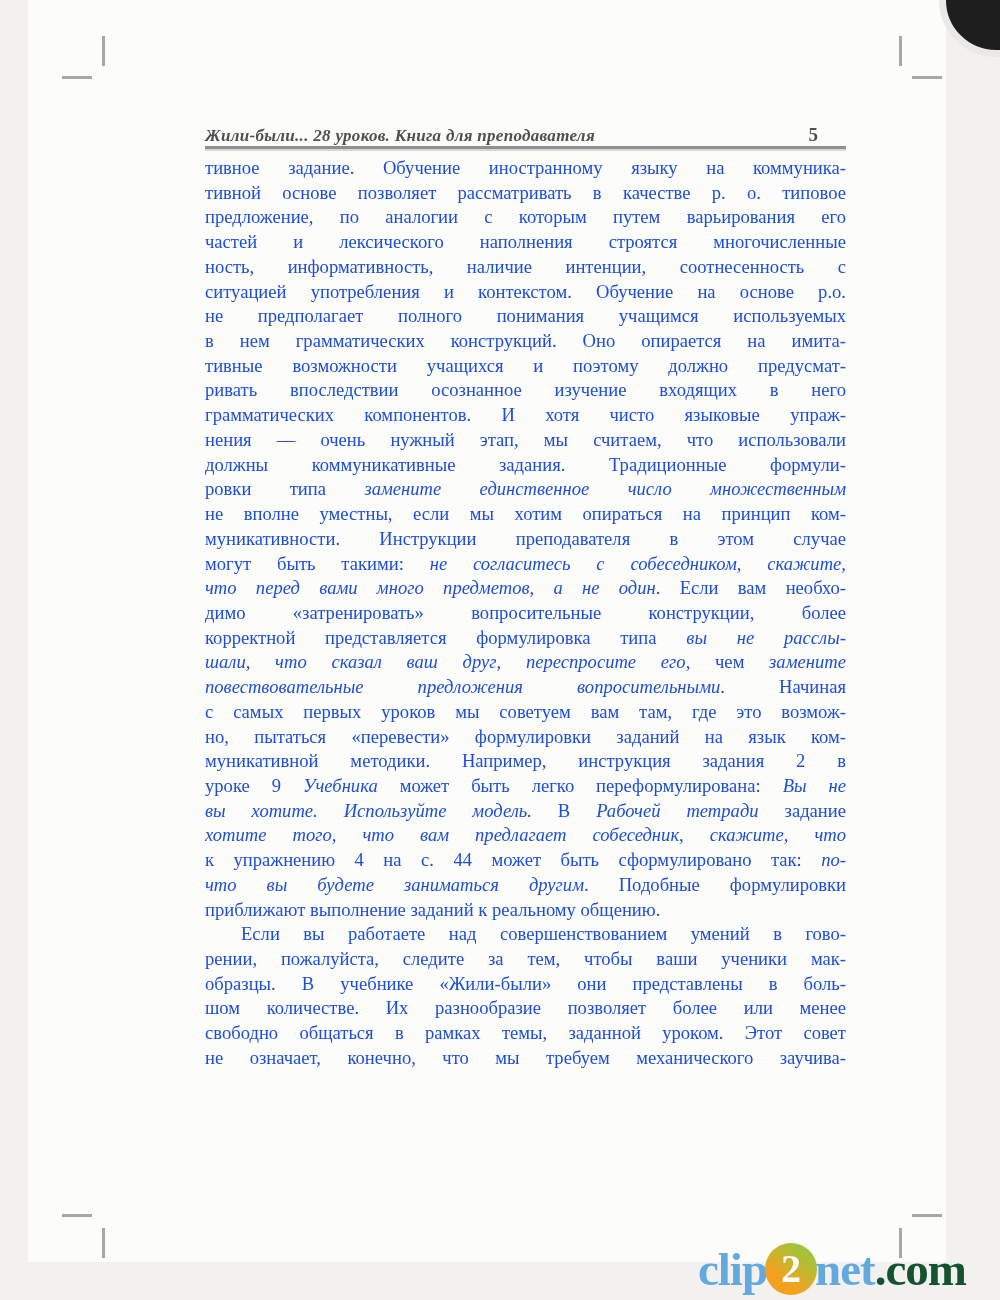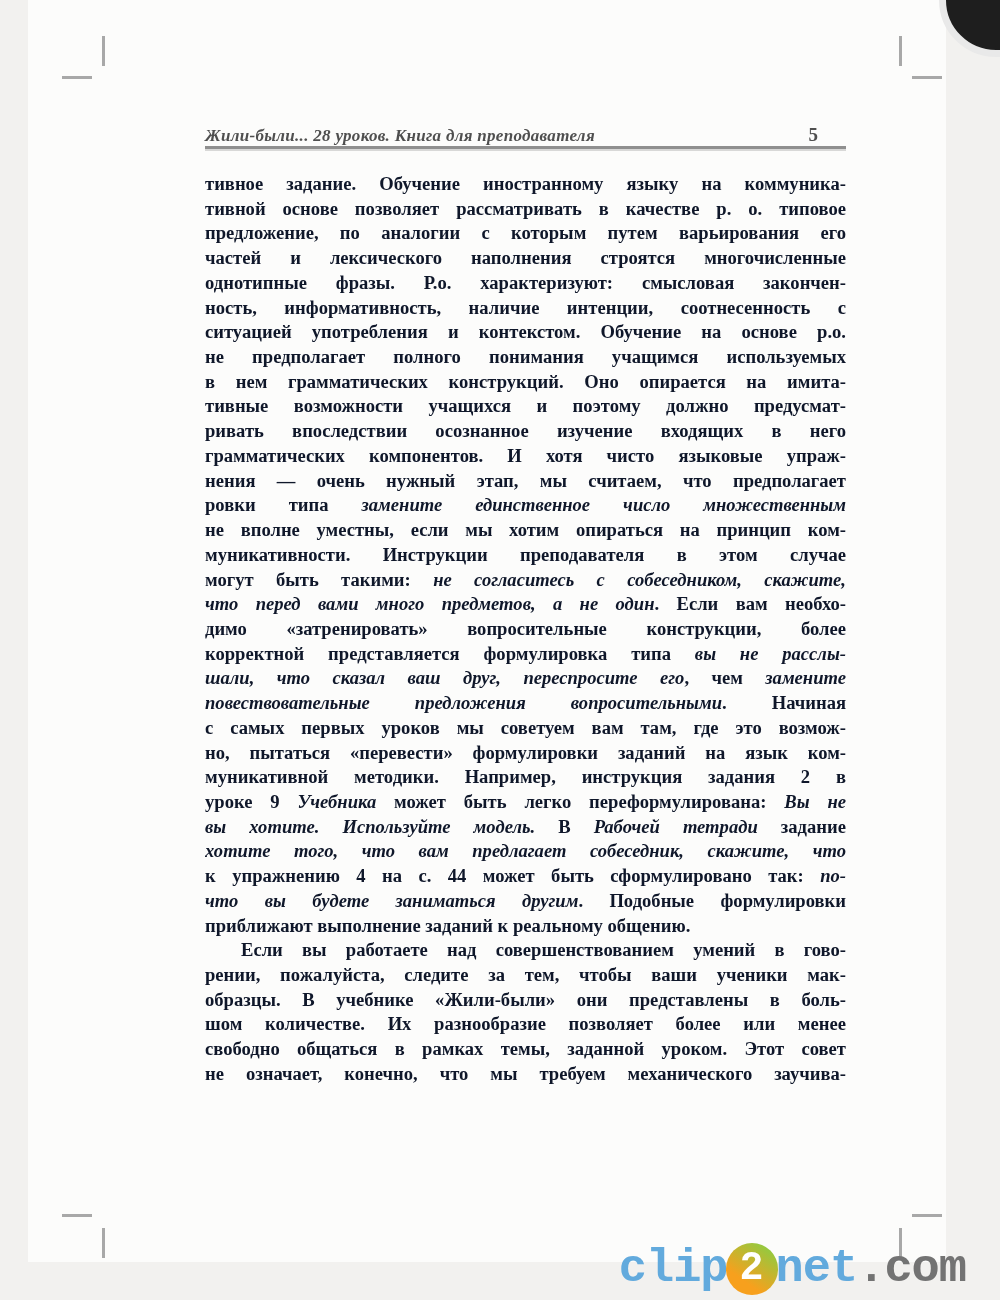--- a/index.html
+++ b/index.html
@@ -21,49 +21,49 @@
     font-style:italic;font-weight:700;font-size:17px;letter-spacing:.3px;
   }
   .header .pnum{
     font-weight:700;font-size:19px;margin-right:28px;
   }
   .rule{
     position:absolute;left:205px;top:146px;width:641px;height:3px;
     background:#8f8f8f;box-shadow:0 2px 0 rgba(150,150,150,.35);
   }
   .body-text{
-    position:absolute;left:205px;top:172px;width:641px;
-    font-size:18.6px;font-weight:700;color:#0f172a;
+    position:absolute;left:205px;top:156px;width:641px;
+    font-size:18.6px;font-weight:400;color:#1d4ed8;
   }
   .line{
     line-height:24.72px;max-height:24.72px;overflow:hidden;
     text-align:justify;text-align-last:justify;
   }
   .line.flush{text-align-last:left;}
   .line.indent{padding-left:36px;}
   .line .it{font-style:italic;}
   .overlay-circle{
     position:absolute;top:-57px;right:-53px;width:100px;height:100px;
     border-radius:50%;background:#1e1e1e;border:7px solid #e9e9e9;
     box-sizing:content-box;
   }
   .watermark{
     position:absolute;right:34px;bottom:5px;
-    font-family:Liberation Mono, monospace;
+    font-family:Liberation Serif, serif;
     font-weight:700;font-size:47px;line-height:52px;
     display:flex;align-items:flex-end;white-space:nowrap;
   }
   .wm-blue{color:#62aadd;letter-spacing:-1px;}
   .wm-two{
     display:inline-flex;align-items:center;justify-content:center;
     width:52px;height:52px;border-radius:50%;
     background:linear-gradient(215deg,#97c83e 15%,#f7a01d 70%);
     color:#ffffff;font-size:40px;margin:0 -2px;
   }
-  .wm-com{color:#737373;letter-spacing:-1px;}
+  .wm-com{color:#14532d;letter-spacing:-1px;}
 </style>
 </head>
 <body>
 
 <div class="canvas">
 
   <div class="page">
 
     <div class="crop" style="left:74px;top:36px;width:3px;height:30px;"></div>
     <div class="crop" style="left:34px;top:76px;width:30px;height:3px;"></div>
@@ -78,29 +78,29 @@
       <span class="title">Жили-были... 28 уроков. Книга для преподавателя</span>
       <span class="pnum">5</span>
     </div>
     <div class="rule" style="left:177px;"></div>
 
     <div class="body-text" style="left:177px;">
         <div class="line"><span>тивное задание. Обучение иностранному языку на коммуника-</span></div>
         <div class="line"><span>тивной основе позволяет рассматривать в качестве р. о. типовое</span></div>
         <div class="line"><span>предложение, по аналогии с которым путем варьирования его</span></div>
         <div class="line"><span>частей и лексического наполнения строятся многочисленные</span></div>
-        <div class="line"><span>однотипные фразы. Р.о. характеризуют: смысловая закончен-</span></div>
         <div class="line"><span>ность, информативность, наличие интенции, соотнесенность с</span></div>
         <div class="line"><span>ситуацией употребления и контекстом. Обучение на основе р.о.</span></div>
         <div class="line"><span>не предполагает полного понимания учащимся используемых</span></div>
         <div class="line"><span>в нем грамматических конструкций. Оно опирается на имита-</span></div>
         <div class="line"><span>тивные возможности учащихся и поэтому должно предусмат-</span></div>
         <div class="line"><span>ривать впоследствии осознанное изучение входящих в него</span></div>
         <div class="line"><span>грамматических компонентов. И хотя чисто языковые упраж-</span></div>
-        <div class="line"><span>нения — очень нужный этап, мы считаем, что предполагает</span></div>
+        <div class="line"><span>нения — очень нужный этап, мы считаем, что использовали</span></div>
+        <div class="line"><span>должны коммуникативные задания. Традиционные формули-</span></div>
         <div class="line"><span>ровки типа </span><span class="it">замените единственное число множественным</span></div>
         <div class="line"><span>не вполне уместны, если мы хотим опираться на принцип ком-</span></div>
         <div class="line"><span>муникативности. Инструкции преподавателя в этом случае</span></div>
         <div class="line"><span>могут быть такими: </span><span class="it">не согласитесь с собеседником, скажите,</span></div>
         <div class="line"><span class="it">что перед вами много предметов, а не один</span><span>. Если вам необхо-</span></div>
         <div class="line"><span>димо «затренировать» вопросительные конструкции, более</span></div>
         <div class="line"><span>корректной представляется формулировка типа </span><span class="it">вы не расслы-</span></div>
         <div class="line"><span class="it">шали, что сказал ваш друг, переспросите его</span><span>, чем </span><span class="it">замените</span></div>
         <div class="line"><span class="it">повествовательные предложения вопросительными</span><span>. Начиная</span></div>
         <div class="line"><span>с самых первых уроков мы советуем вам там, где это возмож-</span></div>

